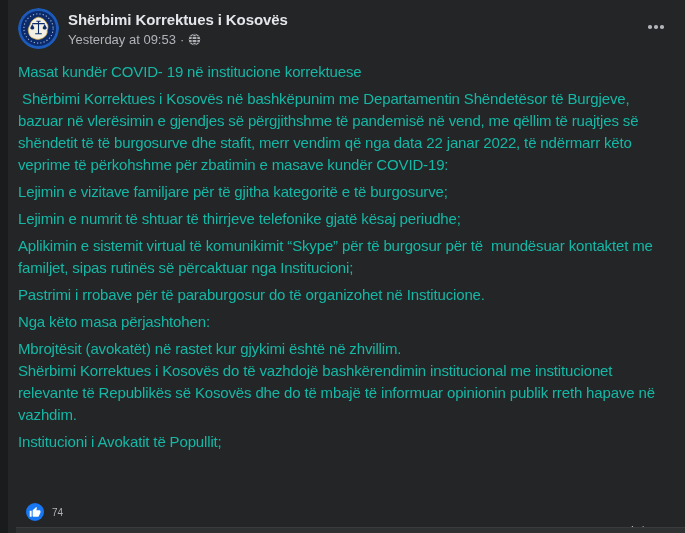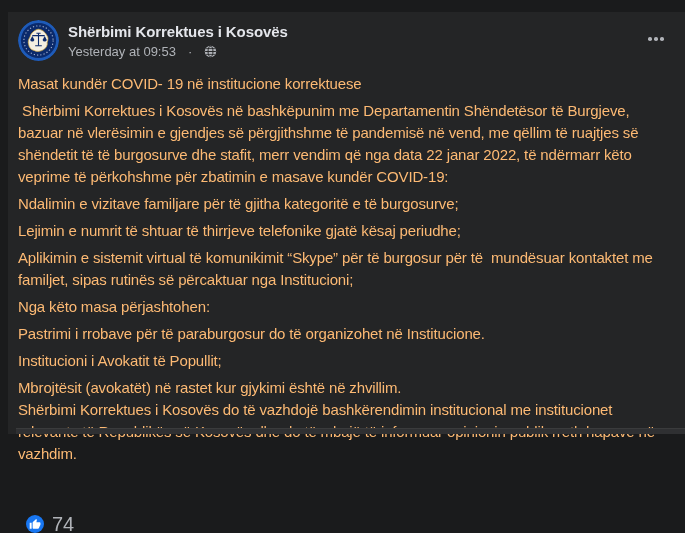--- a/index.html
+++ b/index.html
@@ -4,66 +4,66 @@
 <style>
   html,body { margin:0; padding:0; }
   body {
     width:685px; height:533px;
     background:#1a1b1c;
     overflow:hidden;
     position:relative;
     font-family:"Liberation Sans","DejaVu Sans",sans-serif;
   }
   .card {
-    position:absolute; left:8px; top:12px;
-    width:677px; height:422px;
+    position:absolute; left:8px; top:0;
+    width:677px; height:533px;
     background:#242526;
   }
   .content { padding:8px 18px 0 10px; }
 
   
   .header { display:flex; align-items:center; }
   .avatar {
     width:41px; height:41px; border-radius:50%;
     overflow:hidden; flex:0 0 41px; cursor:pointer;
   }
   .avatar svg { display:block; }
   .hinfo { margin-left:9px; }
   .author {
     color:#e4e6eb; font-weight:700; font-size:15px; line-height:19px;
     letter-spacing:-0.1px; cursor:pointer;
   }
   .meta {
     color:#b0b3b8; font-size:13px; line-height:16px;
-    display:flex; align-items:center; gap:12px; margin-top:3px;
+    display:flex; align-items:center; gap:4px; margin-top:3px;
   }
   .meta .ts { cursor:pointer; }
   .menu-btn {
     position:absolute; top:17px; right:17px;
     width:24px; height:20px;
     display:flex; align-items:center; justify-content:center; gap:2.5px;
     cursor:pointer; border-radius:4px;
   }
   .menu-btn i {
     width:3.5px; height:3.5px; border-radius:50%;
     background:#b0b3b8; display:block;
   }
 
   
   .posttext { margin-top:12px; }
   .para {
-    font-size:15px; line-height:22px; color:#fdba74;
+    font-size:15px; line-height:22px; color:#14b8a6;
     margin:0 0 5px 0; white-space:pre-wrap; letter-spacing:-0.15px;
   }
 
   
   .reactions {
     position:absolute; left:18px; right:18px; top:501px; height:22px;
     display:flex; justify-content:space-between; align-items:center;
-    color:#b0b3b8; font-size:20px;
+    color:#b0b3b8; font-size:10px;
   }
   .likechip { display:flex; align-items:center; gap:8px; cursor:pointer; }
   .shares { cursor:pointer;margin-top:36px; }
 
   .bottom-strip {
     position:absolute; left:8px; right:0; bottom:0; height:5px;
     background:#2f3032; border-top:1px solid #3a3b3c;
   }
 </style>
 </head>
@@ -108,28 +108,28 @@
               <line x1="2.6" y1="11.6" x2="13.4" y2="11.6" stroke="#242526" stroke-width="1"></line>
             </svg>
           </span>
         </div>
       </div>
     </div>
 
     <div class="posttext">
       <p class="para">Masat kundër COVID- 19 në institucione korrektuese</p>
       <p class="para"> Shërbimi Korrektues i Kosovës në bashkëpunim me Departamentin Shëndetësor të Burgjeve, bazuar në vlerësimin e gjendjes së përgjithshme të pandemisë në vend, me qëllim të ruajtjes së shëndetit të të burgosurve dhe stafit, merr vendim që nga data 22 janar 2022, të ndërmarr këto veprime të përkohshme për zbatimin e masave kundër COVID-19:</p>
-      <p class="para">Ndalimin e vizitave familjare për të gjitha kategoritë e të burgosurve;</p>
+      <p class="para">Lejimin e vizitave familjare për të gjitha kategoritë e të burgosurve;</p>
       <p class="para">Lejimin e numrit të shtuar të thirrjeve telefonike gjatë kësaj periudhe;</p>
       <p class="para">Aplikimin e sistemit virtual të komunikimit “Skype” për të burgosur për të  mundësuar kontaktet me familjet, sipas rutinës së përcaktuar nga Institucioni;</p>
+      <p class="para">Pastrimi i rrobave për të paraburgosur do të organizohet në Institucione.</p>
       <p class="para">Nga këto masa përjashtohen:</p>
-      <p class="para">Pastrimi i rrobave për të paraburgosur do të organizohet në Institucione.</p>
-      <p class="para">Institucioni i Avokatit të Popullit;</p>
       <p class="para">Mbrojtësit (avokatët) në rastet kur gjykimi është në zhvillim.
 Shërbimi Korrektues i Kosovës do të vazhdojë bashkërendimin institucional me institucionet relevante të Republikës së Kosovës dhe do të mbajë të informuar opinionin publik rreth hapave në vazhdim.</p>
+      <p class="para">Institucioni i Avokatit të Popullit;</p>
     </div>
 
   </div>
 
   <div class="menu-btn">
     <span style="display:flex;gap:2.5px;">
       <i></i>
         <i></i>
         <i></i>
     </span>

